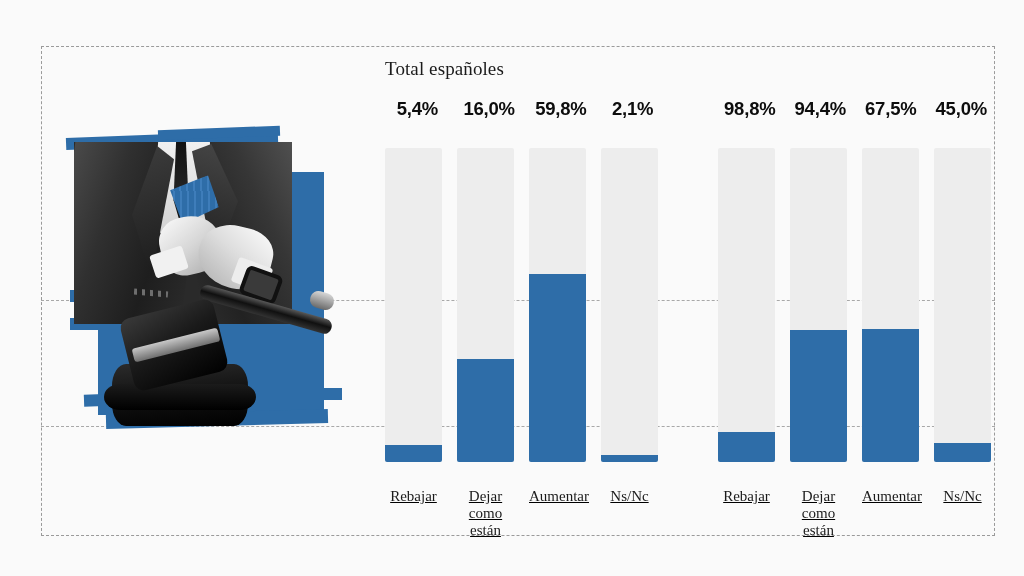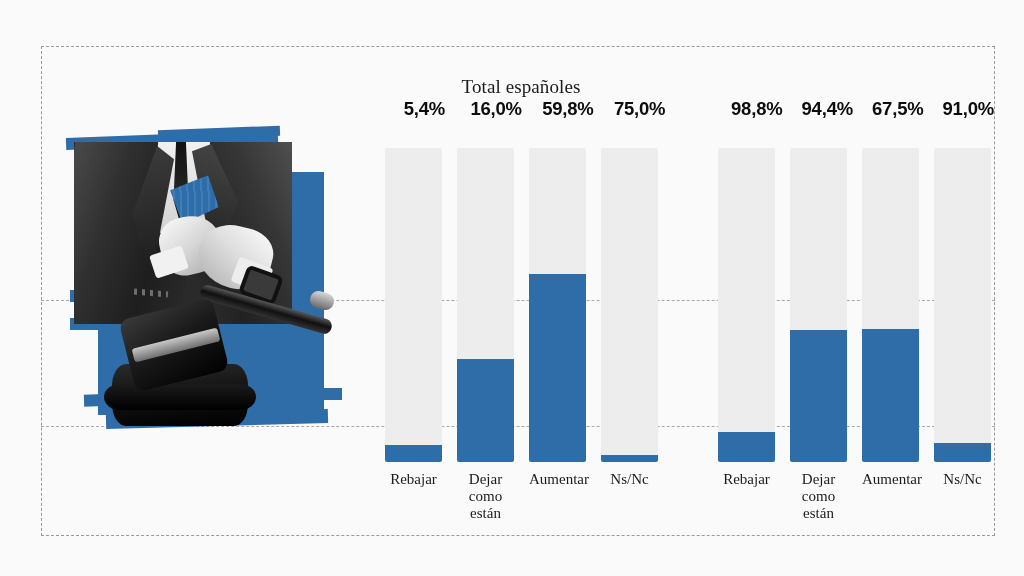--- a/index.html
+++ b/index.html
@@ -299,33 +299,33 @@
   .group {
     position: absolute;
     top: 0;
     height: 576px;
   }
   .group.left  { left: 385px; width: 272px; }
   .group.right { left: 718px; width: 267px; }
 
   .group-title {
     position: absolute;
-    top: 76px;
+    top: 58px;
     width: 100%;
-    text-align: center;
+    text-align: left;
     font-family: "Liberation Serif", serif;
     font-size: 19px;
     color: #1b1b1b;
     letter-spacing: .1px;
   }
 
   .value-row {
     position: absolute;
     top: 98px;
-    left: 11px;
+    left: 4px;
     width: 100%;
     display: flex;
   }
   .value-cell {
     width: 57px;
     margin-right: 15px;
     text-align: center;
     font-family: "Liberation Sans", sans-serif;
     font-weight: bold;
     font-size: 18.5px;
@@ -359,23 +359,24 @@
   .bar-fill {
     position: absolute;
     left: 0; bottom: 0;
     width: 100%;
     background: #2E6DA8;
     border-radius: 0 0 2px 2px;
   }
 
   .cat-row {
     position: absolute;
-    top: 471px;
+    top: 488px;
     left: 0;
     display: flex;
+    text-decoration: underline;
   }
   .cat-cell {
     width: 57px;
     margin-right: 15px;
     text-align: center;
     font-family: "Liberation Serif", serif;
     font-size: 15px;
     line-height: 17px;
     color: #1b1b1b;
     white-space: pre-line;
@@ -429,21 +430,21 @@
     </div>
   </div>
 
   <div class="group left">
     <div class="group-title">Total españoles</div>
 
     <div class="value-row">
       <div class="value-cell">5,4%</div>
       <div class="value-cell">16,0%</div>
       <div class="value-cell">59,8%</div>
-      <div class="value-cell">75,0%</div>
+      <div class="value-cell">2,1%</div>
     </div>
 
     <div class="plot">
       <div class="bar-slot">
         <div class="bar-track" style="background: rgb(237, 237, 237);"></div>
         <div class="bar-fill" style="height: 16.956px; background: rgb(46, 109, 168);"></div>
       </div>
       <div class="bar-slot">
         <div class="bar-track" style="background: rgb(237, 237, 237);"></div>
         <div class="bar-fill" style="height: 102.678px; background: rgb(46, 109, 168);"></div>
@@ -467,21 +468,21 @@
       <div class="cat-cell">Ns/Nc</div>
     </div>
   </div>
 
   <div class="group right">
 
     <div class="value-row">
       <div class="value-cell">98,8%</div>
       <div class="value-cell">94,4%</div>
       <div class="value-cell">67,5%</div>
-      <div class="value-cell">91,0%</div>
+      <div class="value-cell">45,0%</div>
     </div>
 
     <div class="plot">
       <div class="bar-slot">
         <div class="bar-track" style="background: rgb(237, 237, 237);"></div>
         <div class="bar-fill" style="height: 29.83px; background: rgb(46, 109, 168);"></div>
       </div>
       <div class="bar-slot">
         <div class="bar-track" style="background: rgb(237, 237, 237);"></div>
         <div class="bar-fill" style="height: 131.566px; background: rgb(46, 109, 168);"></div>

